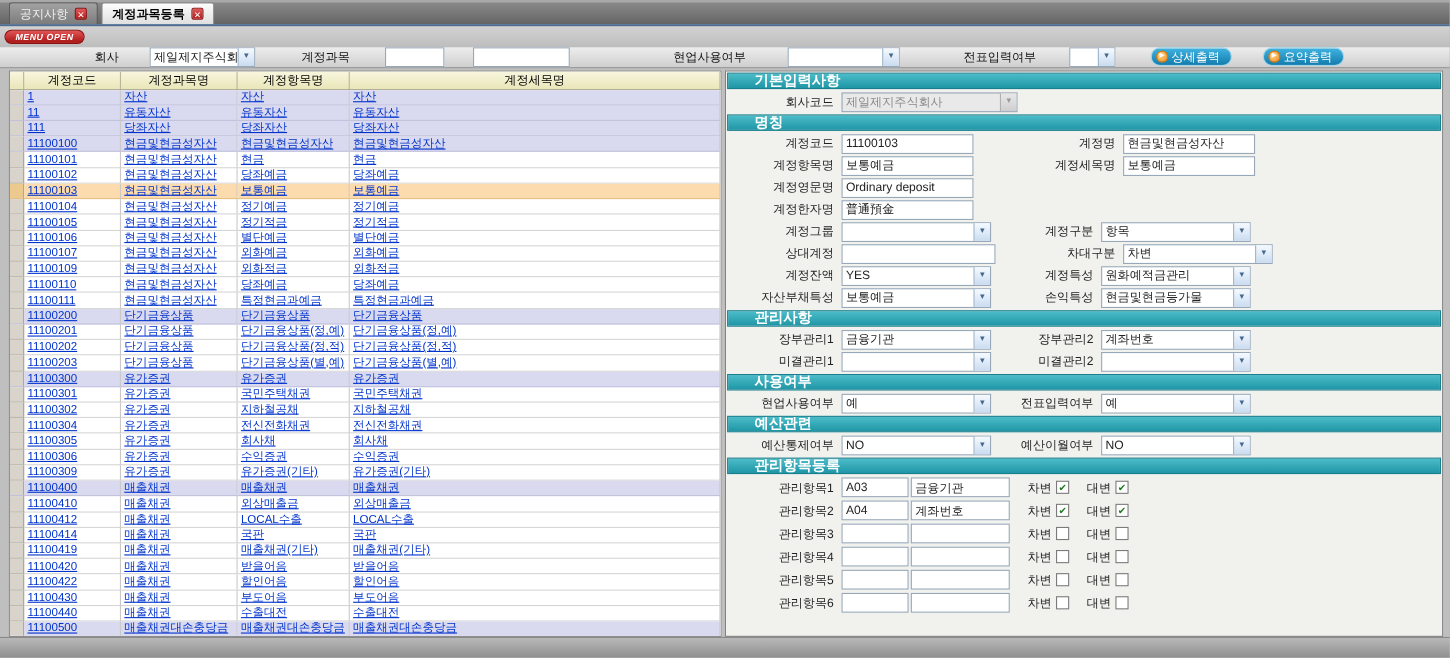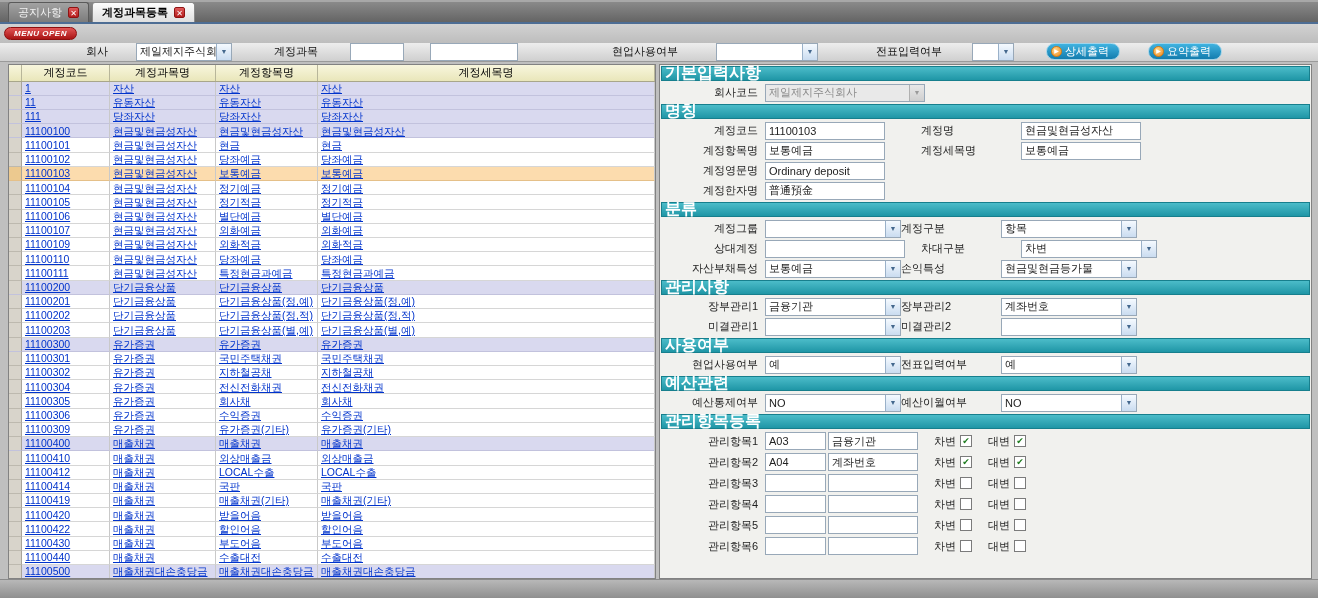--- a/index.html
+++ b/index.html
@@ -46,25 +46,25 @@
   .grid-row { display:flex; height:14.22px; background:#fff; }
   .gr-cell { border-right:1px solid #c9c9c9; border-bottom:1px solid #d6d6d6; font-size:10.5px; color:#0033cc; text-decoration:underline; padding:0 3px; display:flex; align-items:center; overflow:hidden; white-space:nowrap; line-height:1; }
   .gr-cell.ind { background:#d8d4cb; border-right:1px solid #a8a49a; border-bottom:1px solid #bdb9af; text-decoration:none; padding:0; }
   .row-group .gr-cell { background:#d9d9ef; border-bottom:1px solid #c2c2dd; }
   .row-group .gr-cell.ind { background:#d8d4cb; }
   .row-sel .gr-cell { background:#fcdcae; border-bottom:1px solid #e5c089; }
   .row-sel .gr-cell.ind { background:#ecc98f; }
 
   
   .rpanel { flex:1; height:515px; border:1px solid #828282; background:#f1f1ee; overflow:hidden; }
-  .sec-hdr { height:15px; margin:1px 1px 2px 1px; background:linear-gradient(#4cbcc9,#1f96a6); border:1px solid #177f8d; color:#fff; font-weight:bold; font-size:16px; display:flex; align-items:center; padding-left:3px; }
+  .sec-hdr { height:15px; margin:1px 1px 2px 1px; background:linear-gradient(#4cbcc9,#1f96a6); border:1px solid #177f8d; color:#fff; font-weight:bold; font-size:13px; display:flex; align-items:center; padding-left:24px; }
   .frow { display:flex; align-items:center; height:20px; }
   .mrow { height:21px; }
   .flabel { width:105px; text-align:right; padding-right:7px; color:#222; flex-shrink:0; white-space:nowrap; }
-  .flabel2 { width:100px; text-align:left; padding-right:7px; color:#222; flex-shrink:0; white-space:nowrap; }
+  .flabel2 { width:100px; text-align:right; padding-right:7px; color:#222; flex-shrink:0; white-space:nowrap; }
   .w120 { width:120px; } .w140 { width:140px; } .w156 { width:136px; } .w160 { width:160px; }
   .mcode { width:61px; margin-right:2px; } .mname { width:90px; }
   .cblabel { margin-left:16px; margin-right:4px; color:#222; }
   .cbx { width:12px; height:12px; border:1px solid #7b7b7b; background:#fff; display:inline-flex; align-items:center; justify-content:center; font-size:9px; color:#1c7a1c; }
 
   
   .bottombar { height:21px; background:linear-gradient(#b8b8b8,#8f8f8f); border-top:1px solid #8a8a8a; }
 </style>
 </head>
 <body>
@@ -400,39 +400,50 @@
       </div>
       <div class="frow">
         <div class="flabel">계정영문명</div>
         <input class="finput w120" value="Ordinary deposit" style="">
       </div>
       <div class="frow">
         <div class="flabel">계정한자명</div>
         <input class="finput w120" value="普通預金" style="">
       </div>
 
-      <div class="sec-hdr">분류</div>
       <div class="frow">
         <div class="flabel">계정그룹</div>
         <div class="fselect w156">
           <span class="val"></span>
           <span class="sel-arrow">▼</span>
         </div>
         <div class="flabel2">계정구분</div>
         <div class="fselect w156">
           <span class="val">항목</span>
           <span class="sel-arrow">▼</span>
         </div>
       </div>
       <div class="frow">
         <div class="flabel">상대계정</div>
         <input class="finput w140" value="" style="">
         <div class="flabel2" style="margin-left:16px;">차대구분</div>
         <div class="fselect w156">
           <span class="val">차변</span>
+          <span class="sel-arrow">▼</span>
+        </div>
+      </div>
+      <div class="frow">
+        <div class="flabel">계정잔액</div>
+        <div class="fselect w156">
+          <span class="val">YES</span>
+          <span class="sel-arrow">▼</span>
+        </div>
+        <div class="flabel2">계정특성</div>
+        <div class="fselect w156">
+          <span class="val">원화예적금관리</span>
           <span class="sel-arrow">▼</span>
         </div>
       </div>
       <div class="frow">
         <div class="flabel">자산부채특성</div>
         <div class="fselect w156">
           <span class="val">보통예금</span>
           <span class="sel-arrow">▼</span>
         </div>
         <div class="flabel2">손익특성</div>

